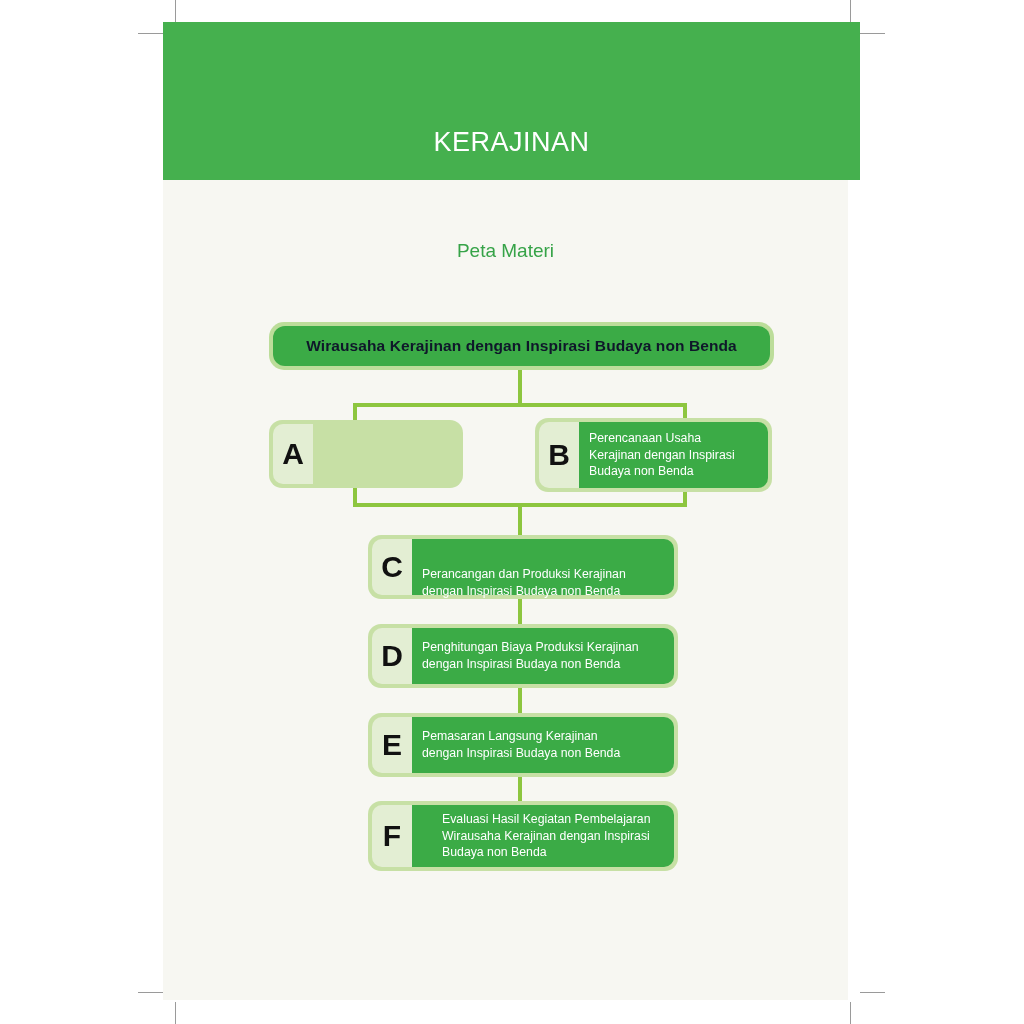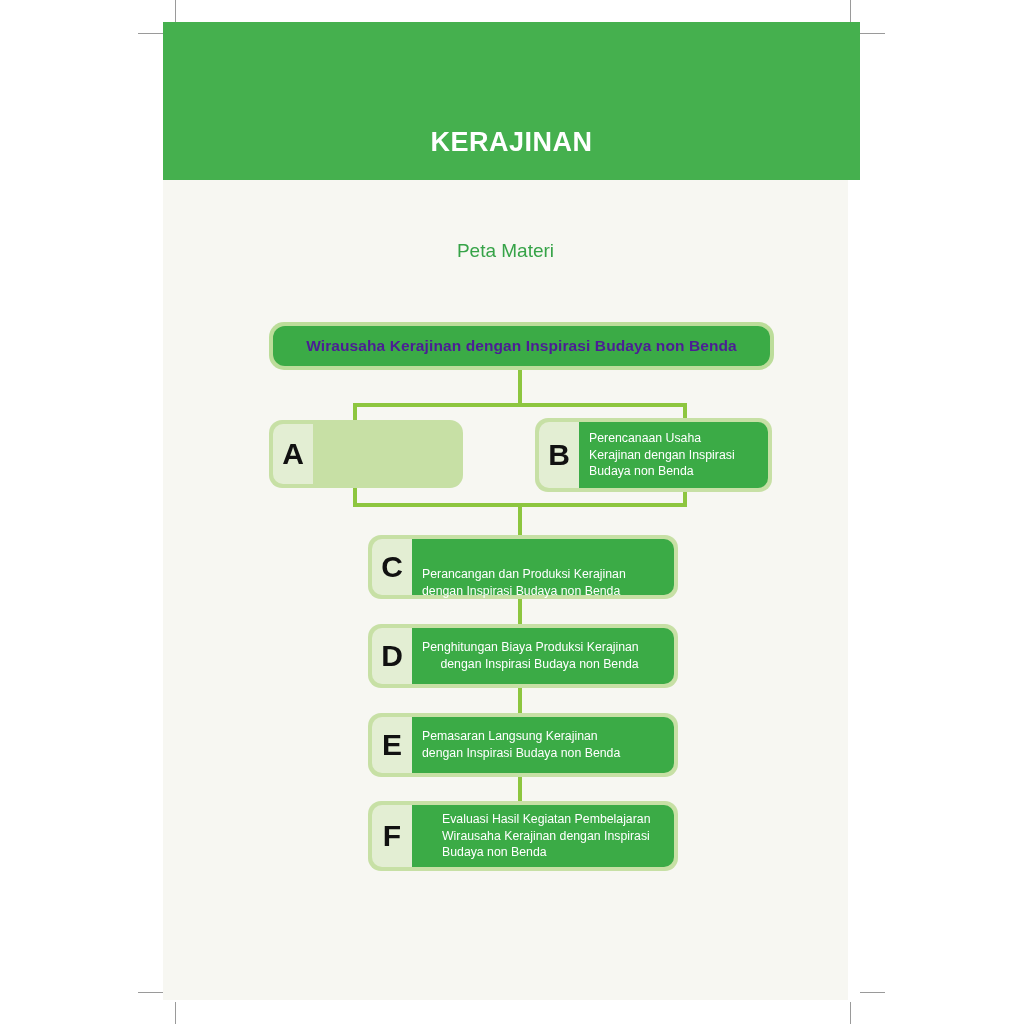--- a/index.html
+++ b/index.html
@@ -47,21 +47,21 @@
     width: 697px;
     height: 158px;
     background: #45b04e;
     display: flex;
     align-items: flex-end;
     justify-content: center;
   }
   #header-title {
     color: #ffffff;
     font-size: 27px;
-    font-weight: bold;
+    font-weight: normal;
     letter-spacing: 0.5px;
     margin-bottom: 22px;
     font-family: "Liberation Sans", "DejaVu Sans", sans-serif;
   }
 
   
   #section-heading {
     position: absolute;
     top: 218px;
     left: 0;
@@ -104,21 +104,21 @@
   }
   .node-root .node-body {
     background: #3bab46;
     border-radius: 12px;
     height: 100%;
     display: flex;
     align-items: center;
     justify-content: center;
   }
   .node-root .node-text {
-    color: #4c1d95;
+    color: #0f172a;
     font-size: 15.5px;
     font-weight: bold;
     text-align: center;
     letter-spacing: 0.1px;
   }
 
   
   .node-item {
     display: flex;
     background: #c7e0a5;
@@ -217,21 +217,21 @@
         <div class="node-badge">C</div>
         <div class="node-body-item">
           <span class="node-text" style="white-space: pre-line; margin-top: 32px;">Perancangan dan Produksi Kerajinan
 dengan Inspirasi Budaya non Benda</span>
         </div>
       </div>
 
       <div class="node node-item" style="left:205px; top:602px; width:310px; height:64px;">
         <div class="node-badge">D</div>
         <div class="node-body-item">
-          <span class="node-text" style="white-space: pre-line; text-align: right;">Penghitungan Biaya Produksi Kerajinan
+          <span class="node-text" style="white-space: pre-line;">Penghitungan Biaya Produksi Kerajinan
 dengan Inspirasi Budaya non Benda</span>
         </div>
       </div>
 
       <div class="node node-item" style="left:205px; top:691px; width:310px; height:64px;">
         <div class="node-badge">E</div>
         <div class="node-body-item">
           <span class="node-text" style="white-space: pre-line;">Pemasaran Langsung Kerajinan
 dengan Inspirasi Budaya non Benda</span>
         </div>

